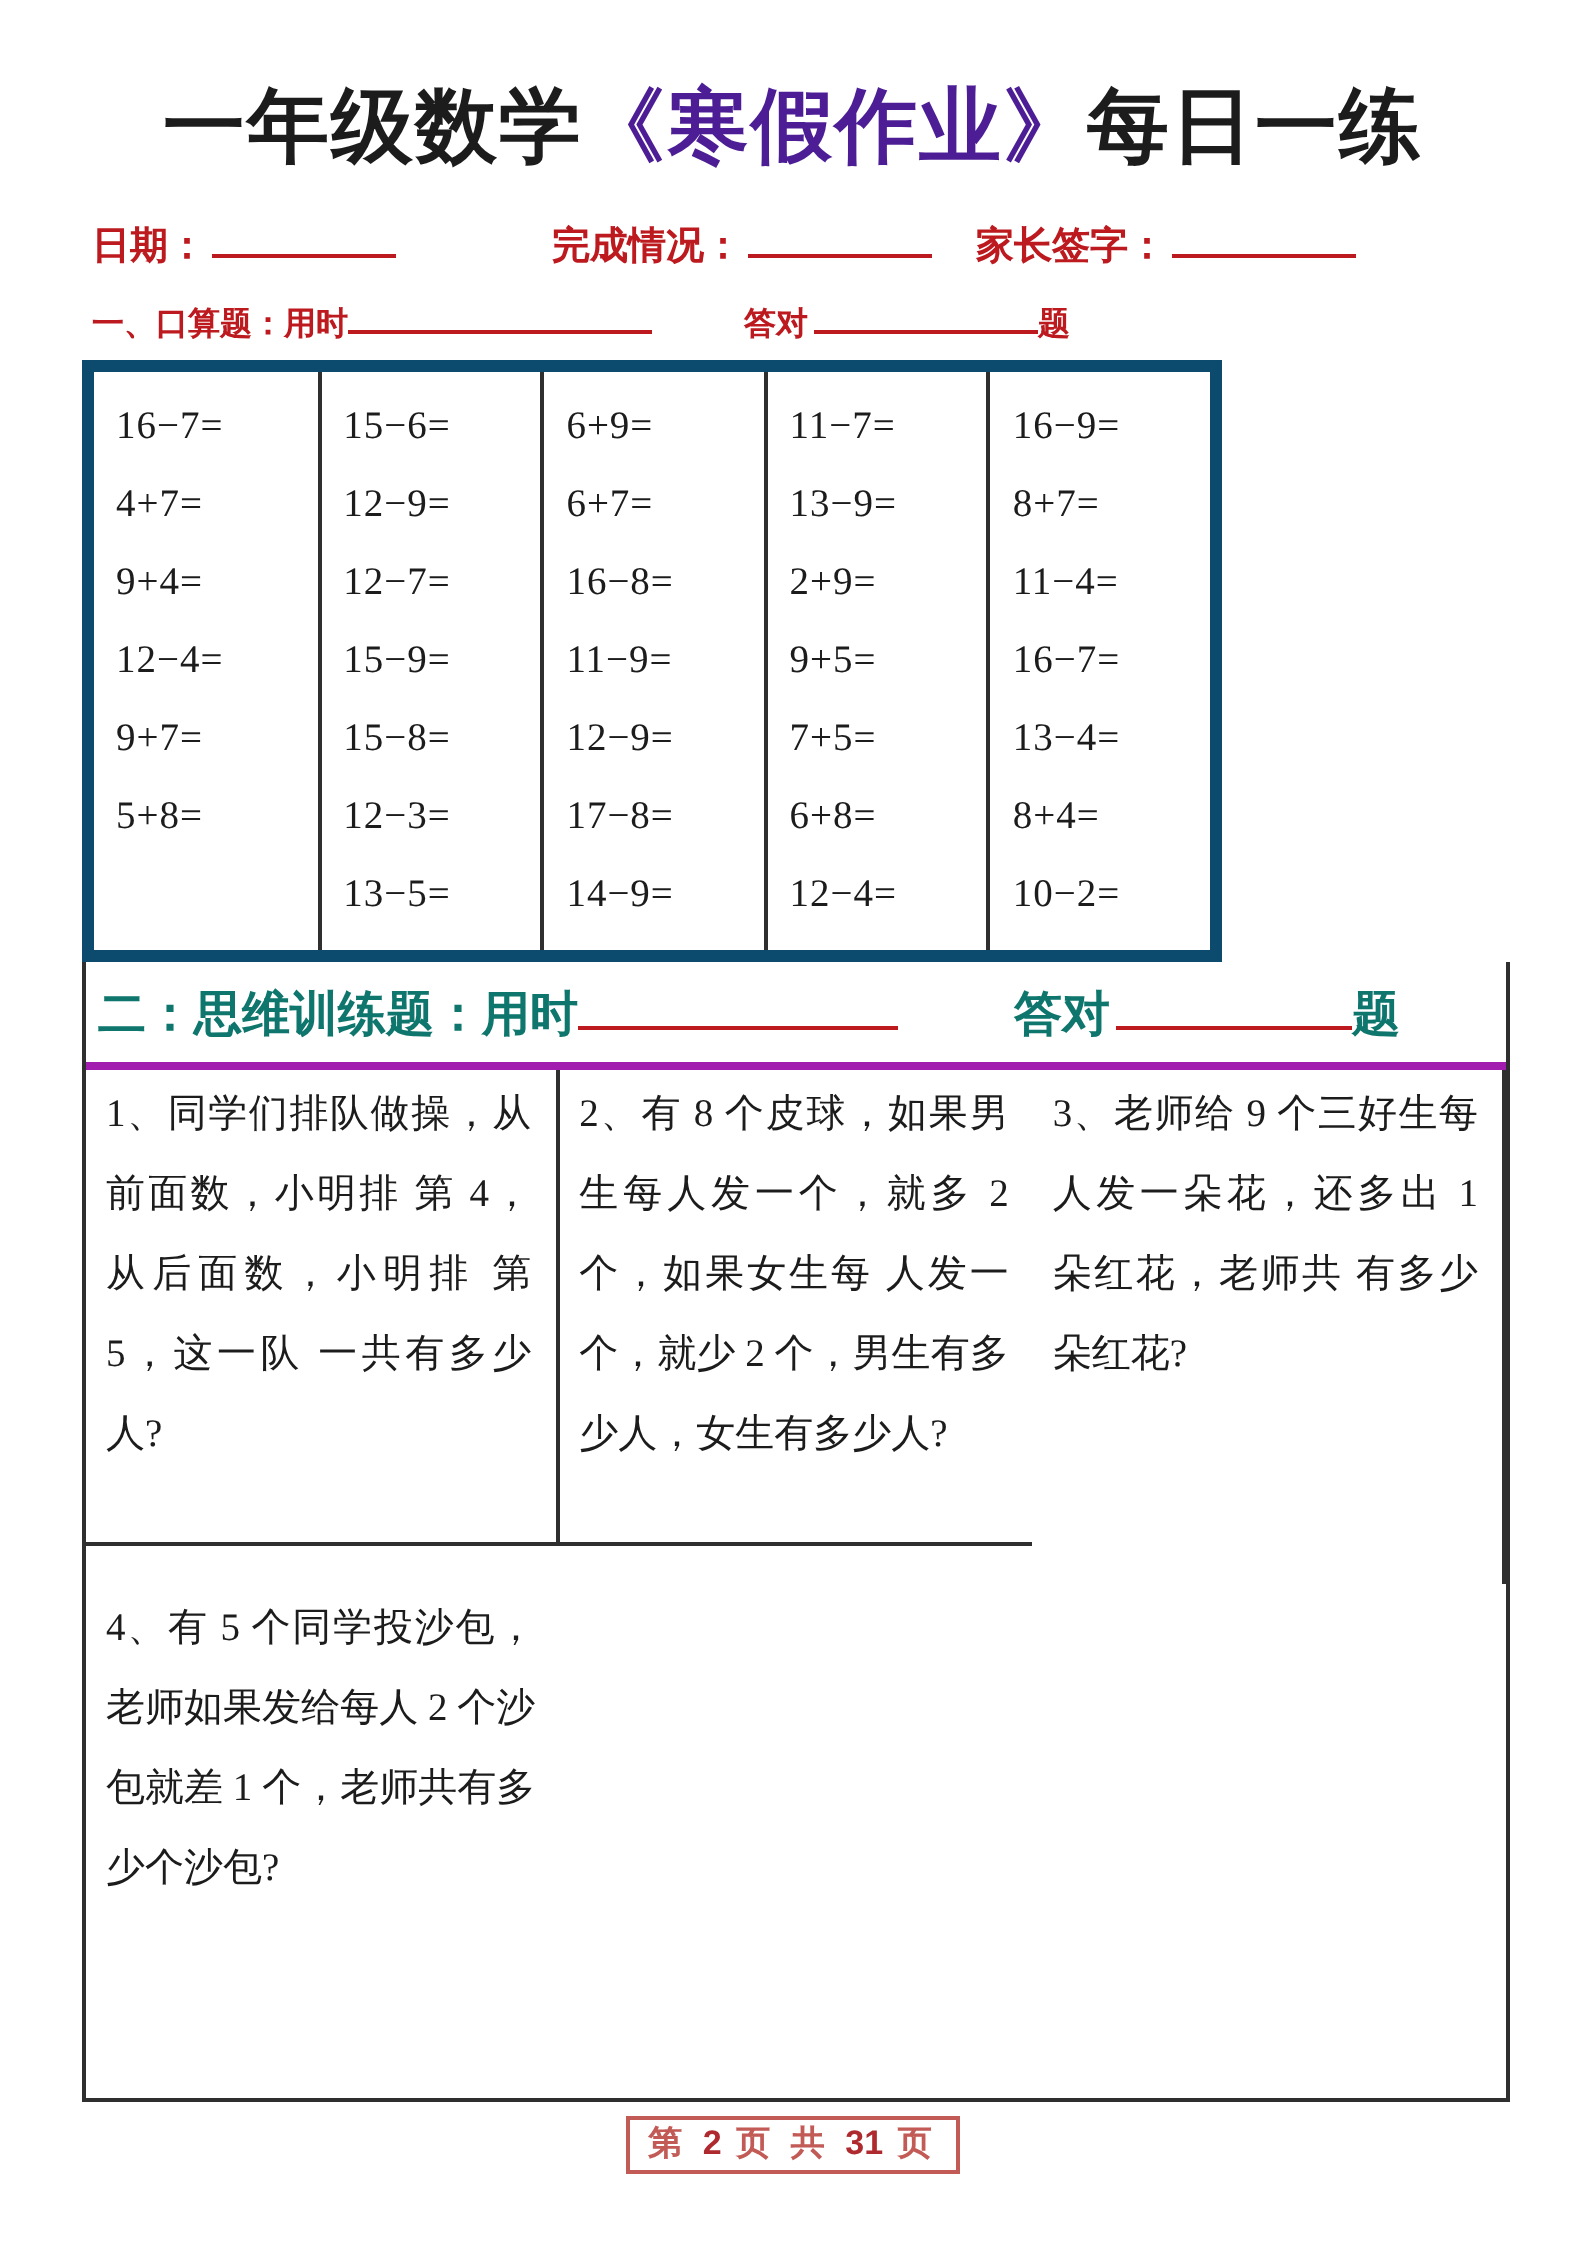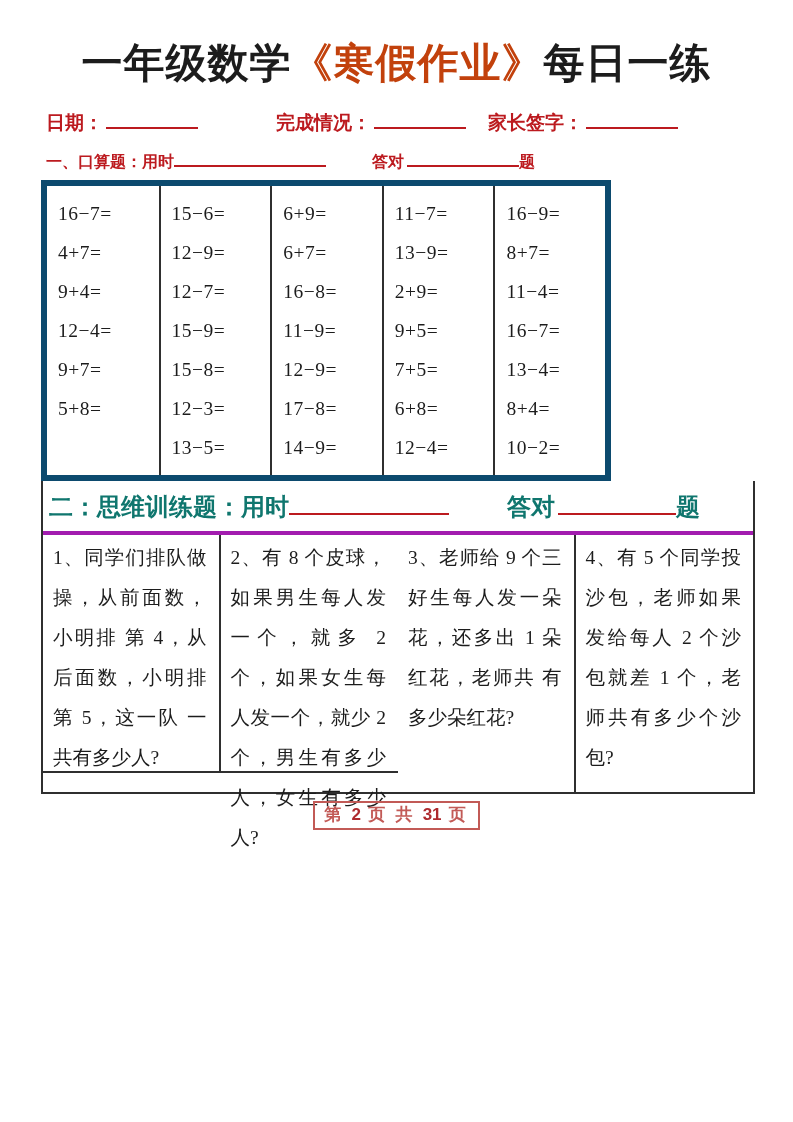--- a/index.html
+++ b/index.html
@@ -15,21 +15,21 @@
 
   
   .title {
     margin: 36px 0 0 0;
     text-align: center;
     font-size: 41px;
     font-weight: 700;
     letter-spacing: 1px;
     white-space: nowrap;
   }
-  .title .red { color: #c2410c; }
+  .title .red { color: #4c1d95; }
 
   
   .info-row {
     margin: 18px 0 0 46px;
     font-size: 19px;
     font-weight: 700;
     color: #bc1a1f;
     display: flex;
     align-items: flex-end;
     white-space: nowrap;
@@ -84,21 +84,21 @@
   .sec2-heading {
     padding: 9px 0 8px 6px;
     border-bottom: 4px solid #a21caf;
     font-size: 24px;
     font-weight: 700;
     color: #0f766e;
     white-space: nowrap;
   }
   .sec2-heading .blank-time { width: 160px; }
   .sec2-heading .blank-count { width: 118px; margin-left: 58px; }
-  .grid2 { display: grid; grid-template-columns: 1fr 1fr 1fr 1fr; }
+  .grid2 { display: grid; grid-template-columns: 1fr 1fr 1fr; }
   .prob {
     padding: 3px 12px 0 10px;
     font-size: 19.5px;
     line-height: 40px;
     text-align: justify;
   }
   .prob-left { border-right: 2px solid #2f2f2f; }
   .prob-r1 { height: 238px; border-bottom: 2px solid #2f2f2f; }
   .prob-r2 { height: 257px; }
 

